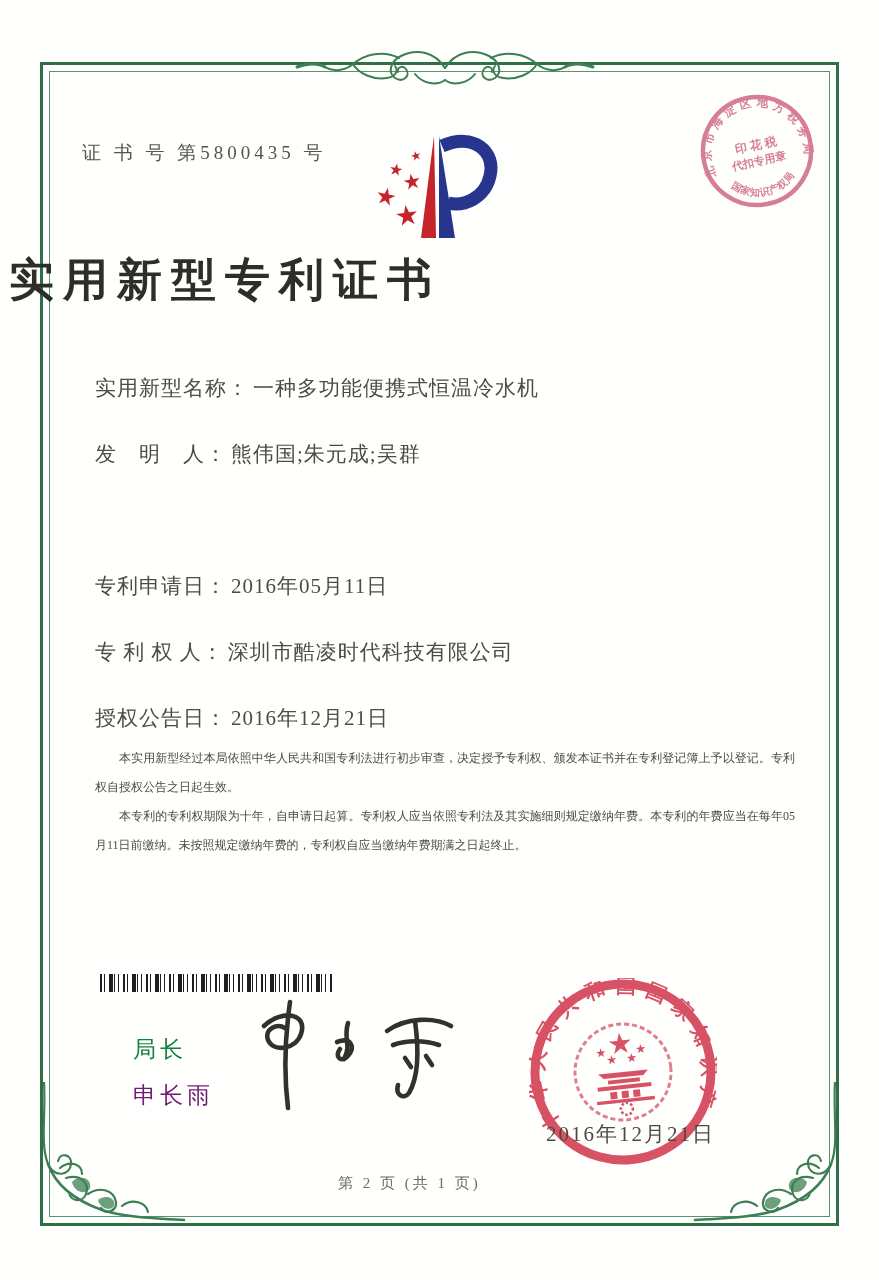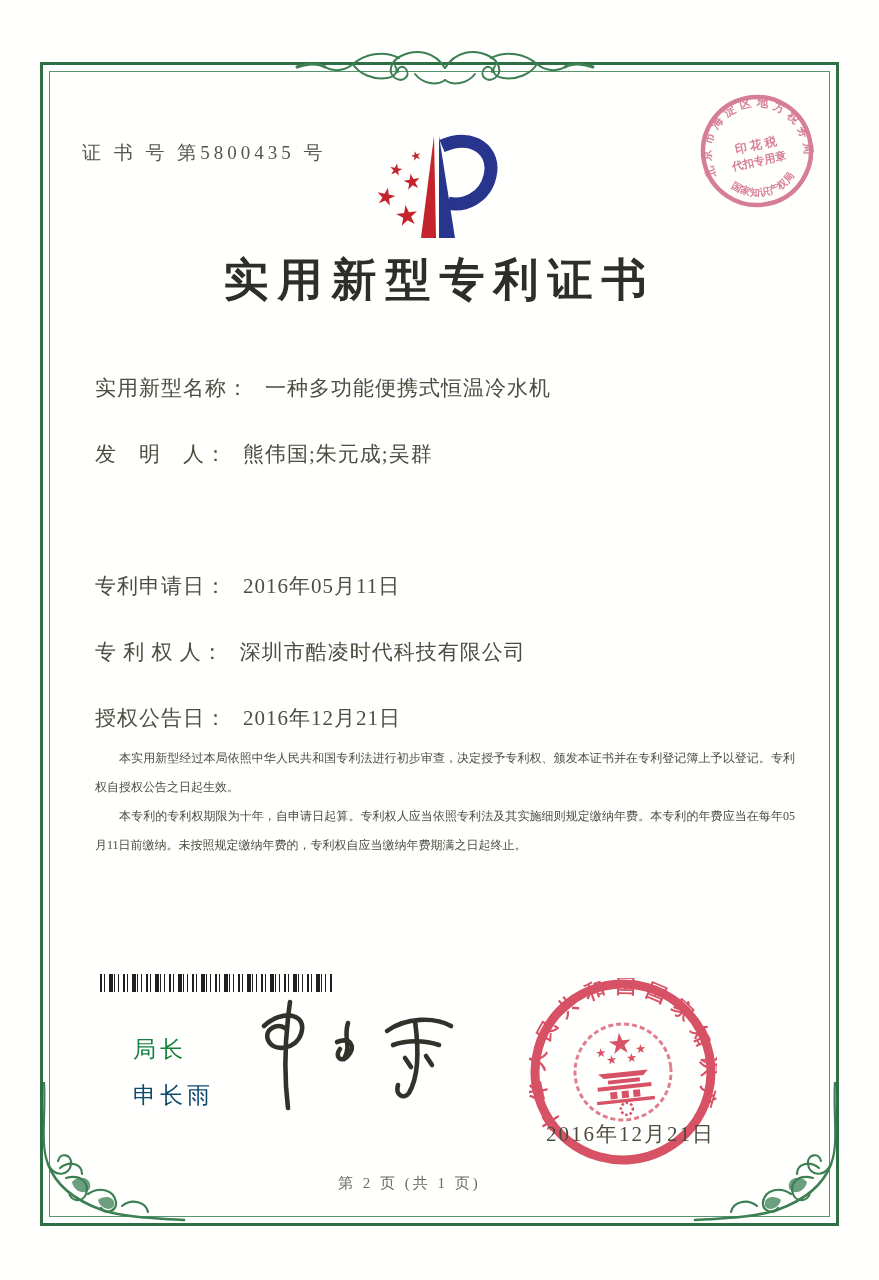--- a/index.html
+++ b/index.html
@@ -8,42 +8,42 @@
     font-family:"Liberation Serif","DejaVu Serif",serif;color:#4c4c40;overflow:hidden;
   }
   
   .frame-outer{position:absolute;left:40px;top:62px;width:793px;height:1158px;border:3px solid #2f6f45;}
   .frame-inner{position:absolute;left:49px;top:71px;width:779px;height:1144px;border:1px solid #5a9372;}
   .ornament{position:absolute;pointer-events:none;}
   
   .cert-no{position:absolute;left:82px;top:120px;font-size:19px;letter-spacing:4px;color:#55554a;margin-top:20px;}
   .logo{position:absolute;left:376px;top:134px;}
   .title{
-    position:absolute;left:0;right:0;top:250px;text-align:center;
+    position:absolute;left:9px;right:0;top:250px;text-align:left;
     font-size:45px;font-weight:bold;letter-spacing:9px;color:#2e2e28;
   }
   
   .field{position:absolute;left:95px;font-size:21px;letter-spacing:1px;color:#4c4c40;white-space:nowrap;}
   .f0{top:374px}.f1{top:440px}.f2{top:506px}.f3{top:572px}.f4{top:638px}.f5{top:704px}
-  .field .lbl{margin-right:16px;}
+  .field .lbl{margin-right:4px;}
   
   .body-text{position:absolute;left:95px;top:744px;width:700px;font-size:12px;line-height:29px;
     text-align:justify;color:#4c4c40;}
   .body-text p{margin:0;text-indent:2em;}
   
   .barcode{position:absolute;left:100px;top:974px;width:233px;height:18px;
     background-image:repeating-linear-gradient(90deg,
       #1f1f1f 0 2px, transparent 2px 4px,
       #1f1f1f 4px 5px, transparent 5px 9px,
       #1f1f1f 9px 13px, transparent 13px 14px,
       #1f1f1f 14px 15px, transparent 15px 18px,
       #1f1f1f 18px 19px, transparent 19px 23px);}
   
   .signer-title{position:absolute;left:133px;top:1034px;font-size:23px;letter-spacing:4px;color:#15803d;}
-  .signer-name{position:absolute;left:133px;top:1080px;font-size:23px;letter-spacing:4px;color:#0c4a6e;}
+  .signer-name{position:absolute;left:133px;top:1080px;font-size:23px;letter-spacing:4px;color:#701a75;}
   .signature{position:absolute;left:248px;top:996px;}
   
   .seal{position:absolute;left:529px;top:978px;opacity:.88;}
   .seal-date{position:absolute;left:546px;top:1120px;font-size:21px;letter-spacing:2px;color:#4e4a3c;z-index:5;}
   .tax-stamp{position:absolute;left:694px;top:88px;opacity:.8;}
   
   .footer{position:absolute;left:338px;top:1174px;font-size:15px;letter-spacing:3px;color:#6a6a5e;}
 </style>
 </head>
 <body>

